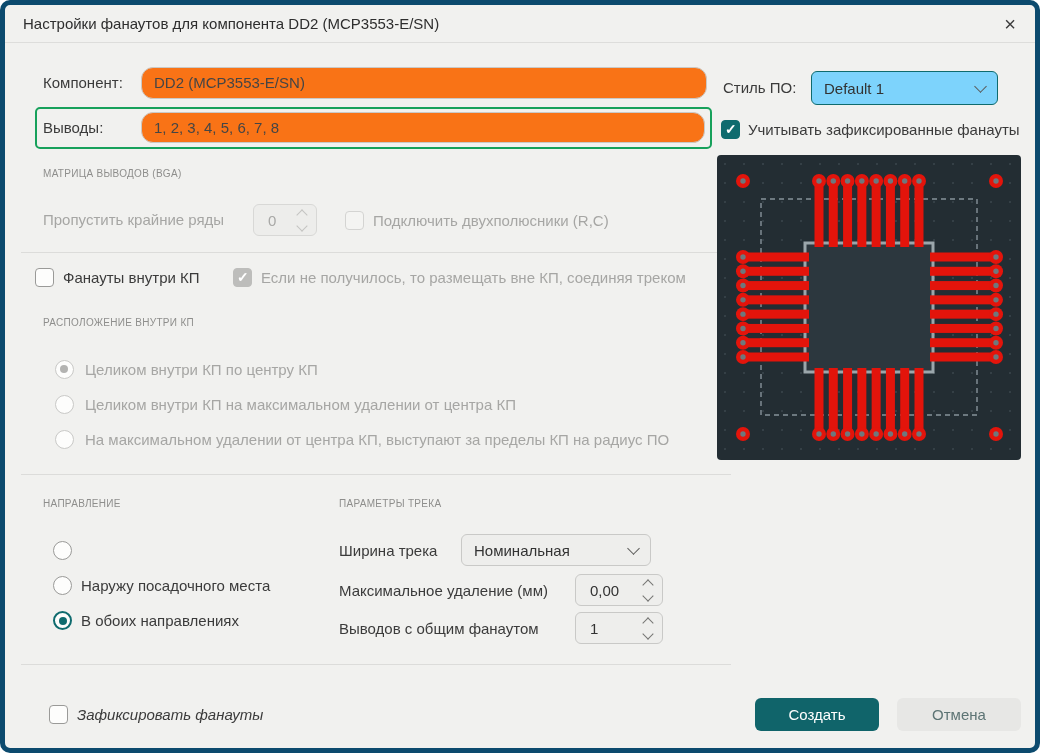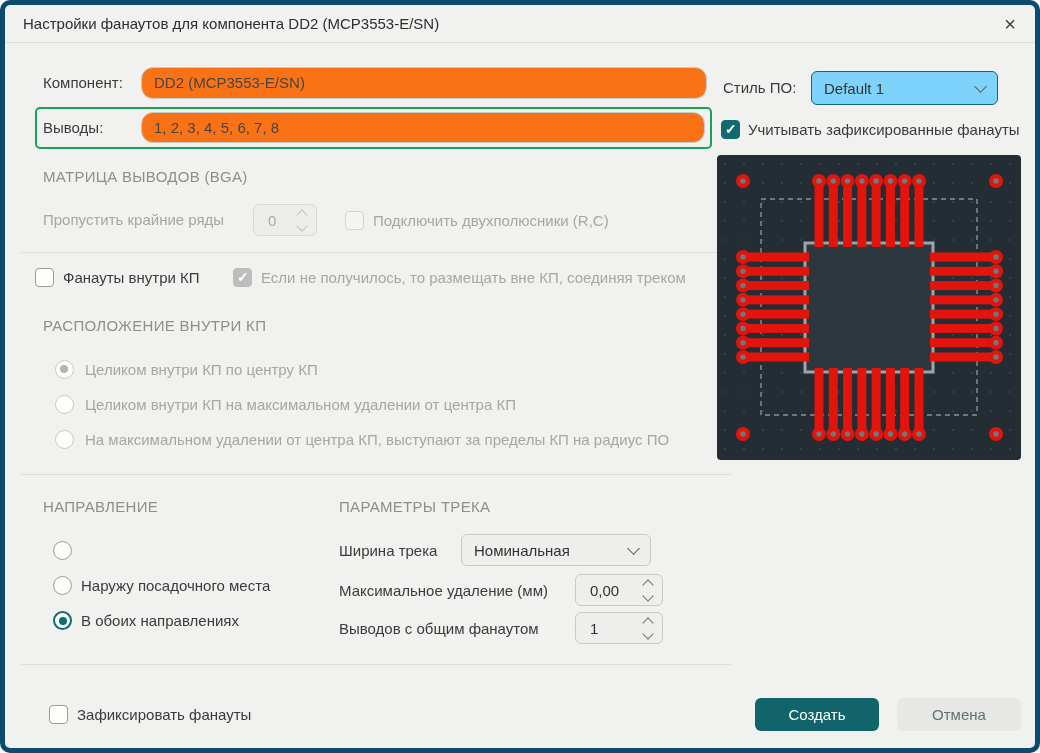--- a/index.html
+++ b/index.html
@@ -5,21 +5,21 @@
   html,body{margin:0;padding:0;background:#ffffff;font-family:"Liberation Sans",sans-serif;}
   .dialog{position:relative;width:1040px;height:753px;background:#f1f1ef;border:5px solid #0c4a6e;
           border-radius:10px;overflow:hidden;box-sizing:border-box;}
   .titlebar{position:absolute;top:0;left:0;right:0;height:37px;border-bottom:1px solid #dddddb;}
   .title{position:absolute;left:18px;top:10px;font-size:15px;color:#2e2e2e;white-space:nowrap;}
   .close{position:absolute;right:12px;top:6px;width:26px;height:26px;text-align:center;line-height:26px;
          font-size:20px;color:#3c3c3c;cursor:pointer;}
 
   .lbl{position:absolute;font-size:15px;color:#3b3b3b;white-space:nowrap;}
   .lbl.dis{color:#a6a6a4;}
-  .heading{position:absolute;font-size:15px;color:#8e8e8c;letter-spacing:.3px;white-space:nowrap;}
+  .heading{position:absolute;font-size:10px;color:#8e8e8c;letter-spacing:.3px;white-space:nowrap;}
 
   .field{position:absolute;background:#f97316;border:1px solid #c9c9c7;border-radius:12px;font-size:15px;
          color:#454545;padding:0 12px;box-sizing:border-box;white-space:nowrap;overflow:hidden;}
   .hl-box{position:absolute;border:2px solid #17a15b;border-radius:5px;box-sizing:border-box;background:transparent;}
 
   .select{position:absolute;background:#eeeeec;border:1px solid #c9c9c7;border-radius:6px;box-sizing:border-box;
           font-size:15px;color:#333;display:flex;align-items:center;padding:0 12px;cursor:pointer;}
   .select .sel-value{flex:1;white-space:nowrap;overflow:hidden;}
   .select.teal{border:1.5px solid #0f6b6e;background:#7dd3fc;}
   .chev{width:8px;height:8px;border-right:1.8px solid #5a5a58;border-bottom:1.8px solid #5a5a58;
@@ -143,21 +143,21 @@
     <span class="val">1</span>
     <span class="spin-btns">
       <span class="spin-up"></span>
       <span class="spin-down"></span>
     </span>
   </div>
 
   <div class="divider" style="left:16px;top:659px;width:710px;"></div>
 
   <span class="cb" style="left:44px;top:700px;"></span>
-  <span class="lbl" style="left:72px;top:701px;">Зафиксировать фанауты</span>
+  <span class="lbl" style="left:72px;top:701px;font-style:italic;">Зафиксировать фанауты</span>
 
   <div class="preview"><svg width="304" height="305" viewBox="0 0 304 305" xmlns="http://www.w3.org/2000/svg">
         <rect x="0" y="0" width="304" height="305" fill="#232d33"></rect>
         <circle cx="8" cy="9" r="1.1" fill="#3a454c"></circle>
         <circle cx="8" cy="28" r="1.1" fill="#3a454c"></circle>
         <circle cx="8" cy="47" r="1.1" fill="#3a454c"></circle>
         <circle cx="8" cy="66" r="1.1" fill="#3a454c"></circle>
         <circle cx="8" cy="85" r="1.1" fill="#3a454c"></circle>
         <circle cx="8" cy="104" r="1.1" fill="#3a454c"></circle>
         <circle cx="8" cy="123" r="1.1" fill="#3a454c"></circle>

